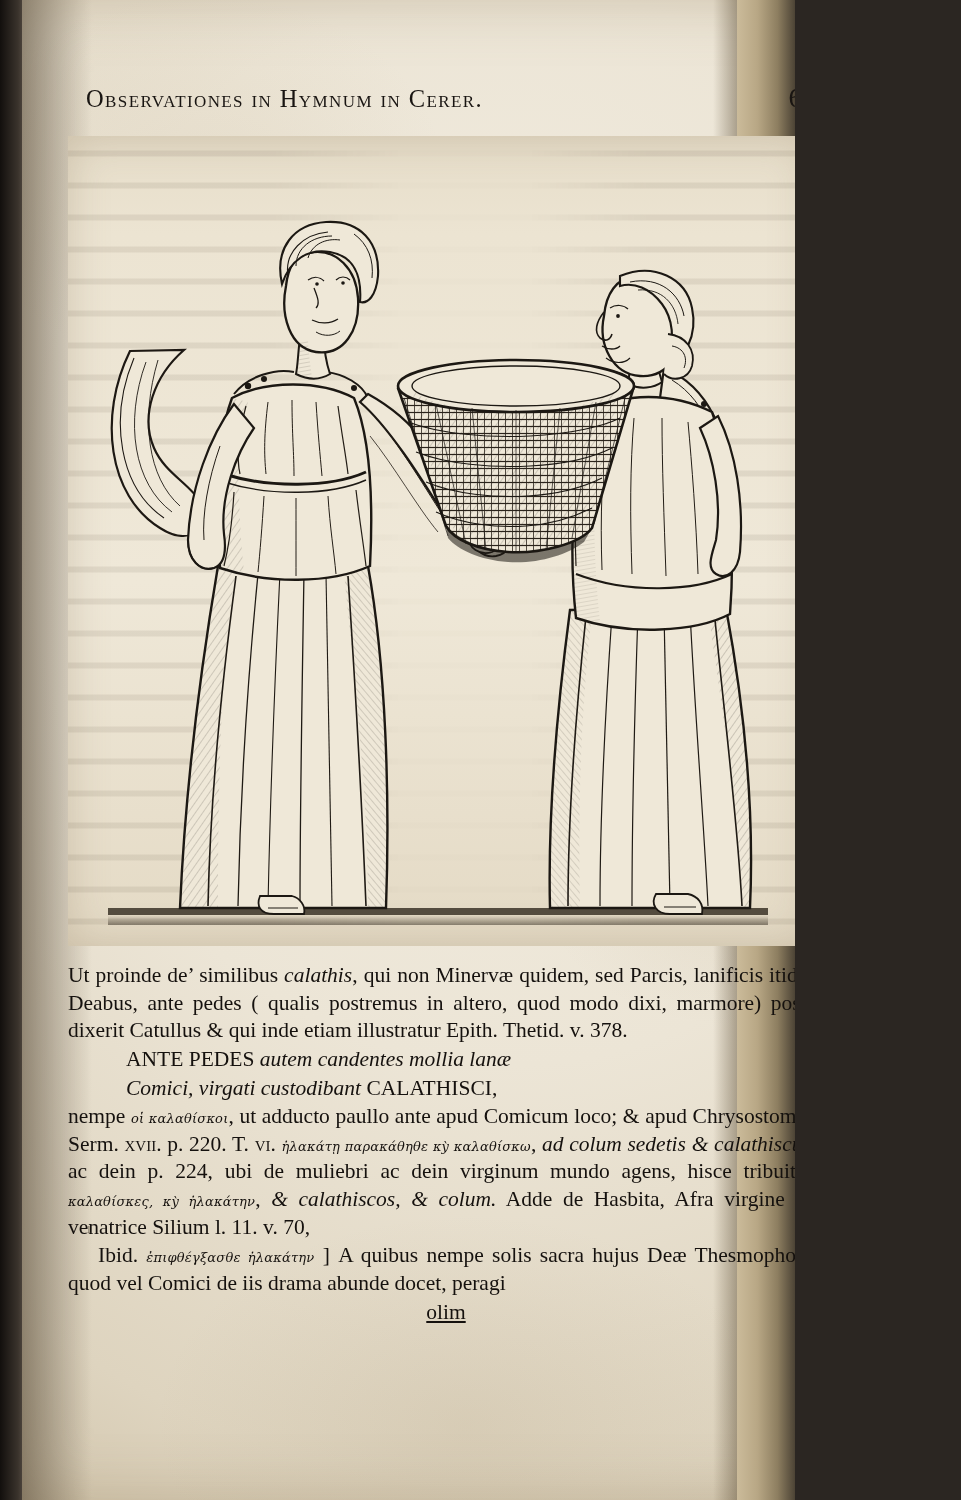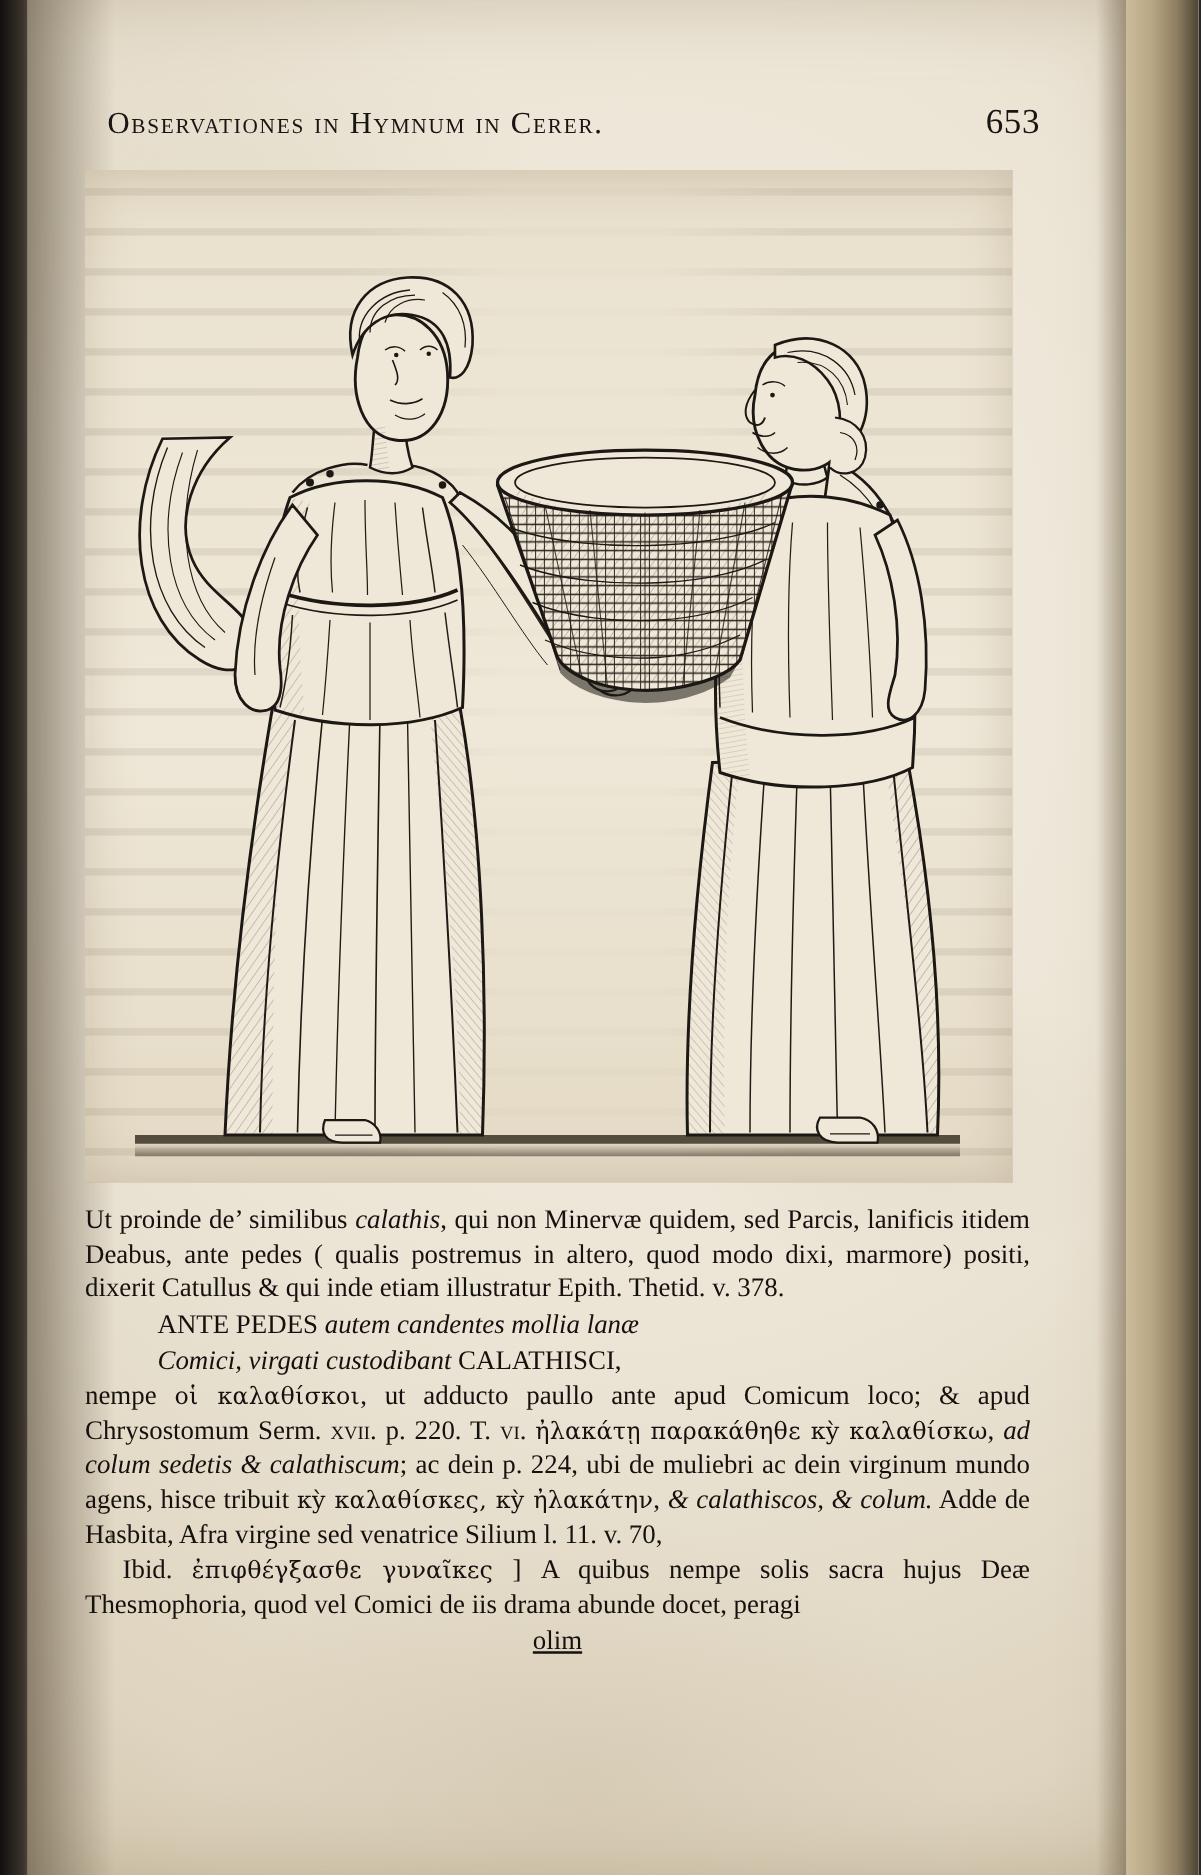--- a/index.html
+++ b/index.html
@@ -10,21 +10,21 @@
   body {
     width: 961px;
     height: 1500px;
     overflow: hidden;
     font-family: "Liberation Serif", serif;
   }
 
   
   #book {
     position: relative;
-    width: 959px;
+    width: 795px;
     height: 1500px;
     background: #ffffff;
     overflow: hidden;
   }
 
   
   .gutter-left {
     position: absolute;
     left: 0; top: 0;
     width: 30px; height: 1500px;
@@ -138,21 +138,21 @@
     width: 756px;
     font-size: 21.5px;
     line-height: 1.285;
     color: #15110e;
     text-align: justify;
   }
   .body-text p { margin: 0 0 1px 0; }
   .p-indent { text-indent: 58px; }
   .p-indent-small { text-indent: 30px; }
   i, .it { font-style: italic; }
-  .gk { font-family: "DejaVu Serif", serif; font-size: 19px; letter-spacing: 0.2px; }
+  .gk { font-family: "DejaVu Serif", serif; font-size: 13px; font-style: italic; letter-spacing: 0.2px; }
   .smallcaps-roman { font-variant: small-caps; font-family: Liberation Serif, serif; }
   .lastline { text-align: center; margin-top: 2px; text-decoration: underline; }
   .tiny-left {
     position: absolute;
     left: 26px;
     bottom: 92px;
     font-size: 11px;
     color: #5d5345;
     opacity: 0.8;
   }
@@ -387,20 +387,20 @@
 
       <p>Ut proinde de’ similibus <i>calathis</i>, qui non Minervæ quidem, sed Parcis, lanificis itidem Deabus, ante pedes ( qualis postremus in altero, quod modo dixi, marmore) positi, dixerit Catullus &amp; qui inde etiam illustratur Epith. Thetid. v. 378.</p>
 
       <p class="p-indent">ANTE PEDES <i>autem candentes mollia lanæ</i></p>
 
       <p class="p-indent"><i>Comici, virgati custodibant</i> CALATHISCI,</p>
 
       <p>nempe <span class="gk">οἱ καλαθίσκοι</span>, ut adducto paullo ante apud Comicum loco; &amp; apud Chrysostomum Serm. <span class="smallcaps-roman">xvii.</span> p. 220. T. <span class="smallcaps-roman">vi.</span> <span class="gk">ἠλακάτῃ παρακάθηθε κỳ καλαθίσκω</span>, <i>ad colum sedetis &amp; calathiscum</i>; ac dein p. 224, ubi de muliebri ac dein virginum mundo agens, hisce tribuit <span class="gk">κỳ καλαθίσκες, κỳ ἠλακάτην</span>, <i>&amp; calathiscos, &amp; colum.</i> Adde de Hasbita, Afra virgine sed venatrice Silium l. 11. v. 70,</p>
 
 
-      <p class="p-indent-small">Ibid. <span class="gk">ἐπιφθέγξασθε γυναῖκες</span> ] A quibus nempe solis sacra hujus Deæ Thesmophoria, quod vel Comici de iis drama abunde docet, peragi</p>
+      <p class="p-indent-small">Ibid. <span class="gk">ἐπιφθέγξασθε ἠλακάτην</span> ] A quibus nempe solis sacra hujus Deæ Thesmophoria, quod vel Comici de iis drama abunde docet, peragi</p>
 
       <p class="lastline">olim</p>
     </div>
 
     <div class="tiny-left">1</div>
   </div>
 </div>
 
 </body></html>

